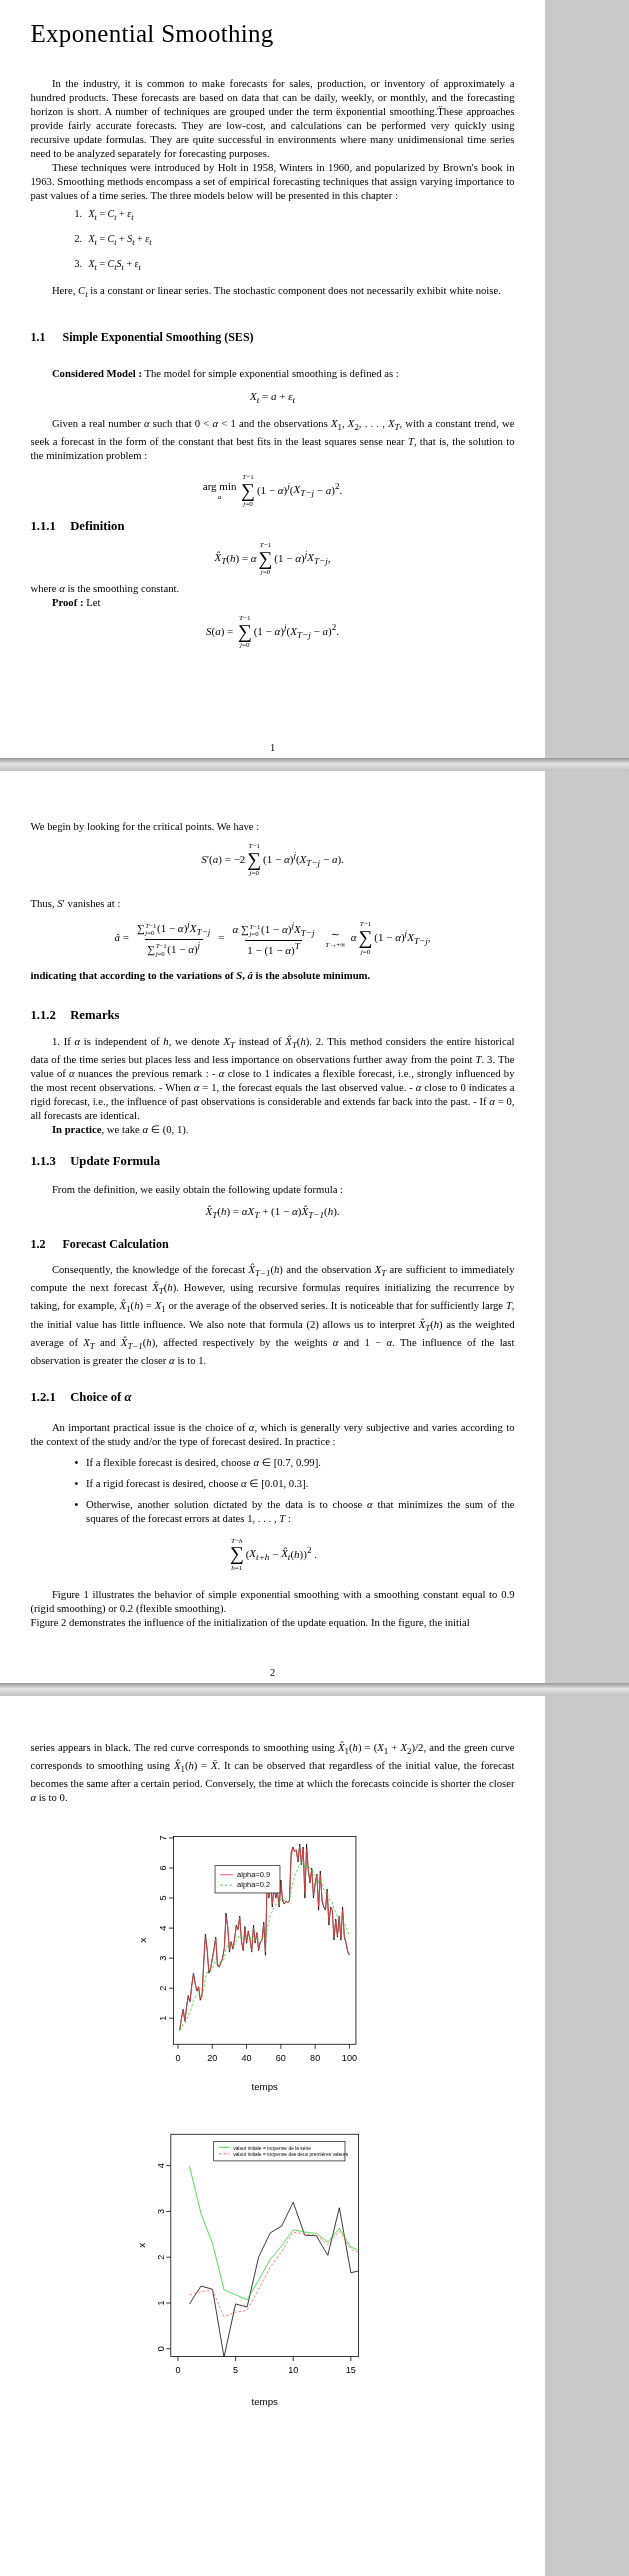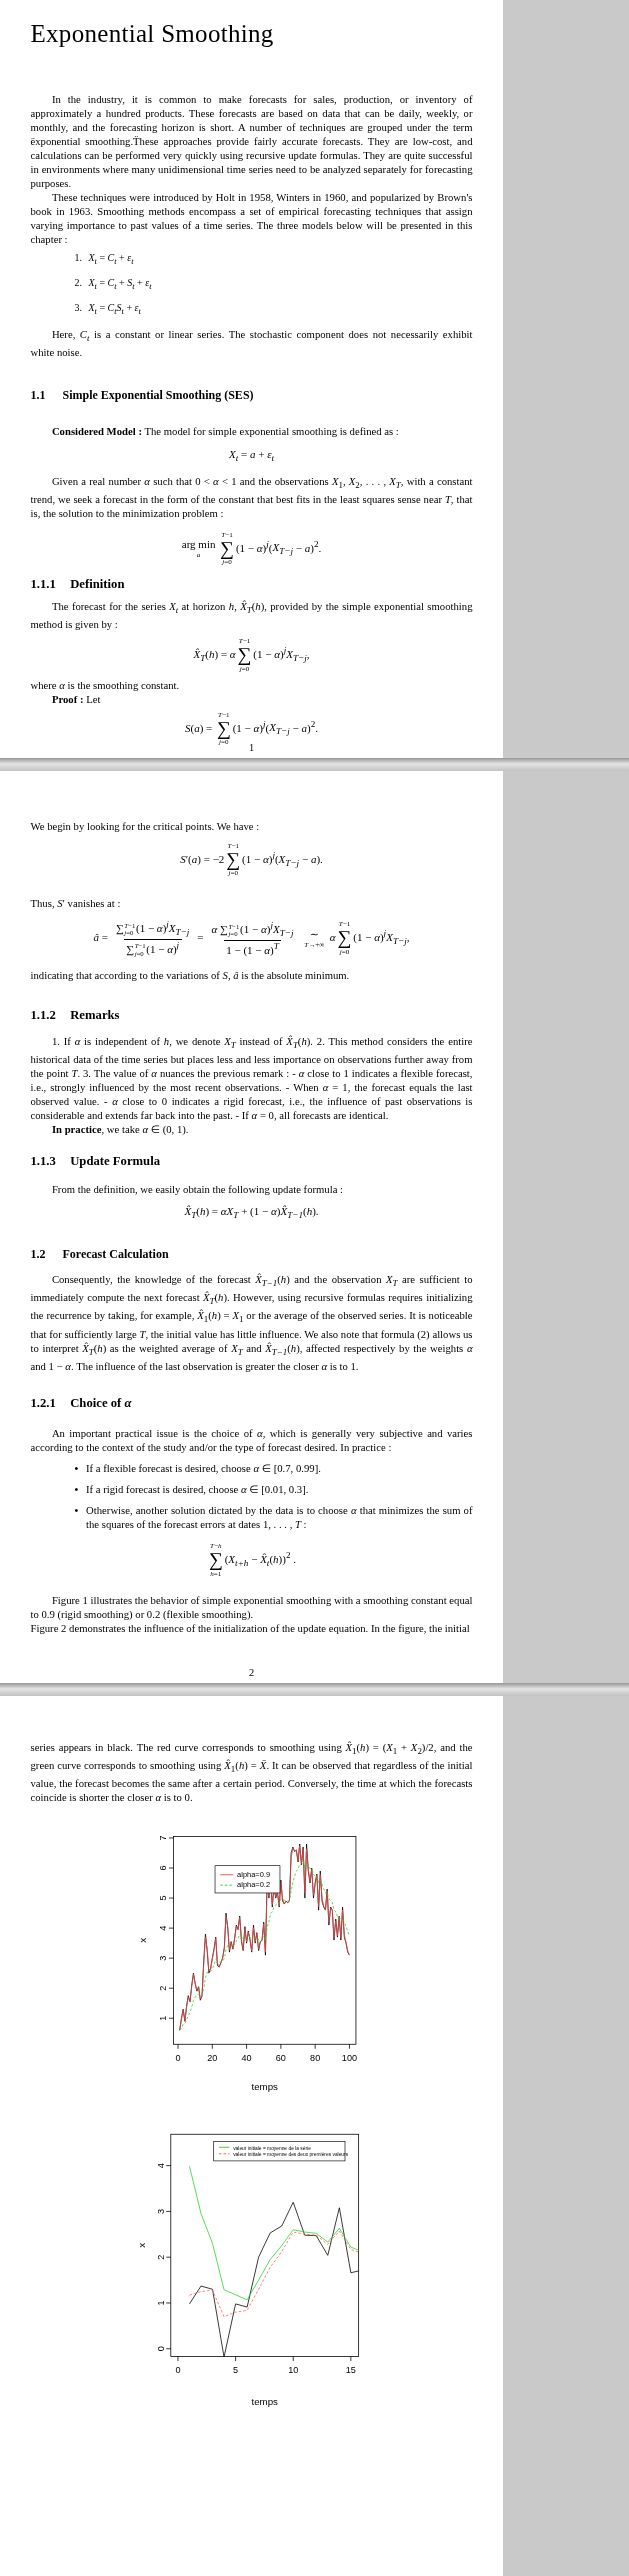--- a/index.html
+++ b/index.html
@@ -2,21 +2,21 @@
 <html style="font-size:10.4px"><head>
 <meta charset="utf-8">
 <style>
   html,body{margin:0;padding:0;}
   body{
     width:629px;
     background:#c9c9c9;
     font-family:"Liberation Serif", serif;
     color:#000;
   }
-  .page{position:relative;background:#ffffff;width:503px;overflow:hidden;}
+  .page{position:relative;background:#ffffff;width:545px;overflow:hidden;}
   .page-1{height:758px;}
   .page-2{height:912px;}
   .page-3{height:905px;}
   .divider{height:13px;background:linear-gradient(180deg,#969696,#e4e4e4 45%,#c2c2c2);}
   .content{padding:0 30.5px;position:relative;}
   p{margin:0;text-align:justify;font-size:10.7px;line-height:14px;}
   .ind{text-indent:21.4px;}
   h1{font-size:25px;font-weight:normal;margin:0;padding-top:19.5px;letter-spacing:0.3px;}
   h2{font-size:12px;font-weight:bold;margin:0;}
   h2 .sgap{margin-left:17px;}
@@ -42,34 +42,34 @@
   .stack .under{font-size:7.1px;}
   .mlist{margin:5.2px 0 6.5px 44px;}
   .mrow{font-size:10px;line-height:14.3px;margin-bottom:7.1px;}
   .mrow .mnum{margin-right:6.5px;}
   .blist{margin:6.5px 0 0 44px;}
   .bitem{display:flex;font-size:10.7px;line-height:14px;margin-bottom:7.1px;text-align:justify;}
   .bitem .bdot::before{content:"\2022";margin-right:7.8px;font-weight:bold;}
   .bitem .btext{flex:1;}
   .pagenum{position:absolute;bottom:5.2px;left:0;right:0;text-align:center;font-size:10.4px;}
   .figure{margin-left:67px;}
-  .p-top{margin-top:44px;}
+  .p-top{margin-top:28px;}
   .p2-top{margin-top:48px;}
   .m-h2-sec11{margin-top:29px;}
   .m-p4{margin-top:21px;}
   .m-h3-111{margin-top:10.4px;}
   .m-p6{margin-top:6.5px;}
   .m-p7{margin-top:3.9px;}
   .m-p10{margin-top:18px;}
-  .m-p11{margin-top:10.4px;}
+  .m-p11{margin-top:10.4px;font-weight:bold;}
   .m-h3-112{margin-top:26px;}
   .m-p12{margin-top:10.4px;}
   .m-h3-113{margin-top:18px;}
   .m-p14{margin-top:13px;}
-  .m-h2-12{margin-top:25px;}
+  .m-h2-12{margin-top:15px;}
   .m-p15{margin-top:10.4px;}
   .m-h3-121{margin-top:23.4px;}
   .m-p16{margin-top:15px;}
   .m-p17{margin-top:14.3px;}
   .m-p3{margin-top:3.9px;}
   .m-p19{margin-top:44px;}
   .m-fig2{margin-top:21px;}
 </style>
 </head>
 <body>
@@ -97,21 +97,20 @@
     <p class="ind">Given a real number <i>α</i> such that 0 &lt; <i>α</i> &lt; 1 and the observations <i>X</i><sub>1</sub>, <i>X</i><sub>2</sub>, . . . , <i>X<sub>T</sub></i>, with a constant trend, we seek a forecast in the form of the constant that best fits in the least squares sense near <i>T</i>, that is, the solution to the minimization problem :</p>
     <div class="eq eq-argmin"><span class="stack">
           <span>arg min</span>
           <span class="under"><i>a</i></span>
         </span>&nbsp;<span class="sum">
           <span class="sl"><i>T</i>−1</span>
           <span class="sg">∑</span>
           <span class="sl"><i>j</i>=0</span>
         </span>(1 − <i>α</i>)<sup><i>j</i></sup>(<i>X<sub>T−j</sub></i> − <i>a</i>)<sup>2</sup>.</div>
     <h3 class="m-h3-111"><span>1.1.1</span><span class="sgap">Definition</span></h3>
-    <p class="ind m-p6">The forecast for the series <i>X<sub>t</sub></i> at horizon <i>h</i>, <i>X̂<sub>T</sub></i>(<i>h</i>), provided by the simple exponential smoothing method is given by :</p>
     <div class="eq eq-def"><i>X̂<sub>T</sub></i>(<i>h</i>) = <i>α</i><span class="sum">
           <span class="sl"><i>T</i>−1</span>
           <span class="sg">∑</span>
           <span class="sl"><i>j</i>=0</span>
         </span>(1 − <i>α</i>)<sup><i>j</i></sup><i>X<sub>T−j</sub></i>,</div>
     <p class="m-p7">where <i>α</i> is the smoothing constant.</p>
     <p class="ind"><b>Proof :</b> Let</p>
     <div class="eq eq-S"><i>S</i>(<i>a</i>) = <span class="sum">
           <span class="sl"><i>T</i>−1</span>
           <span class="sg">∑</span>

